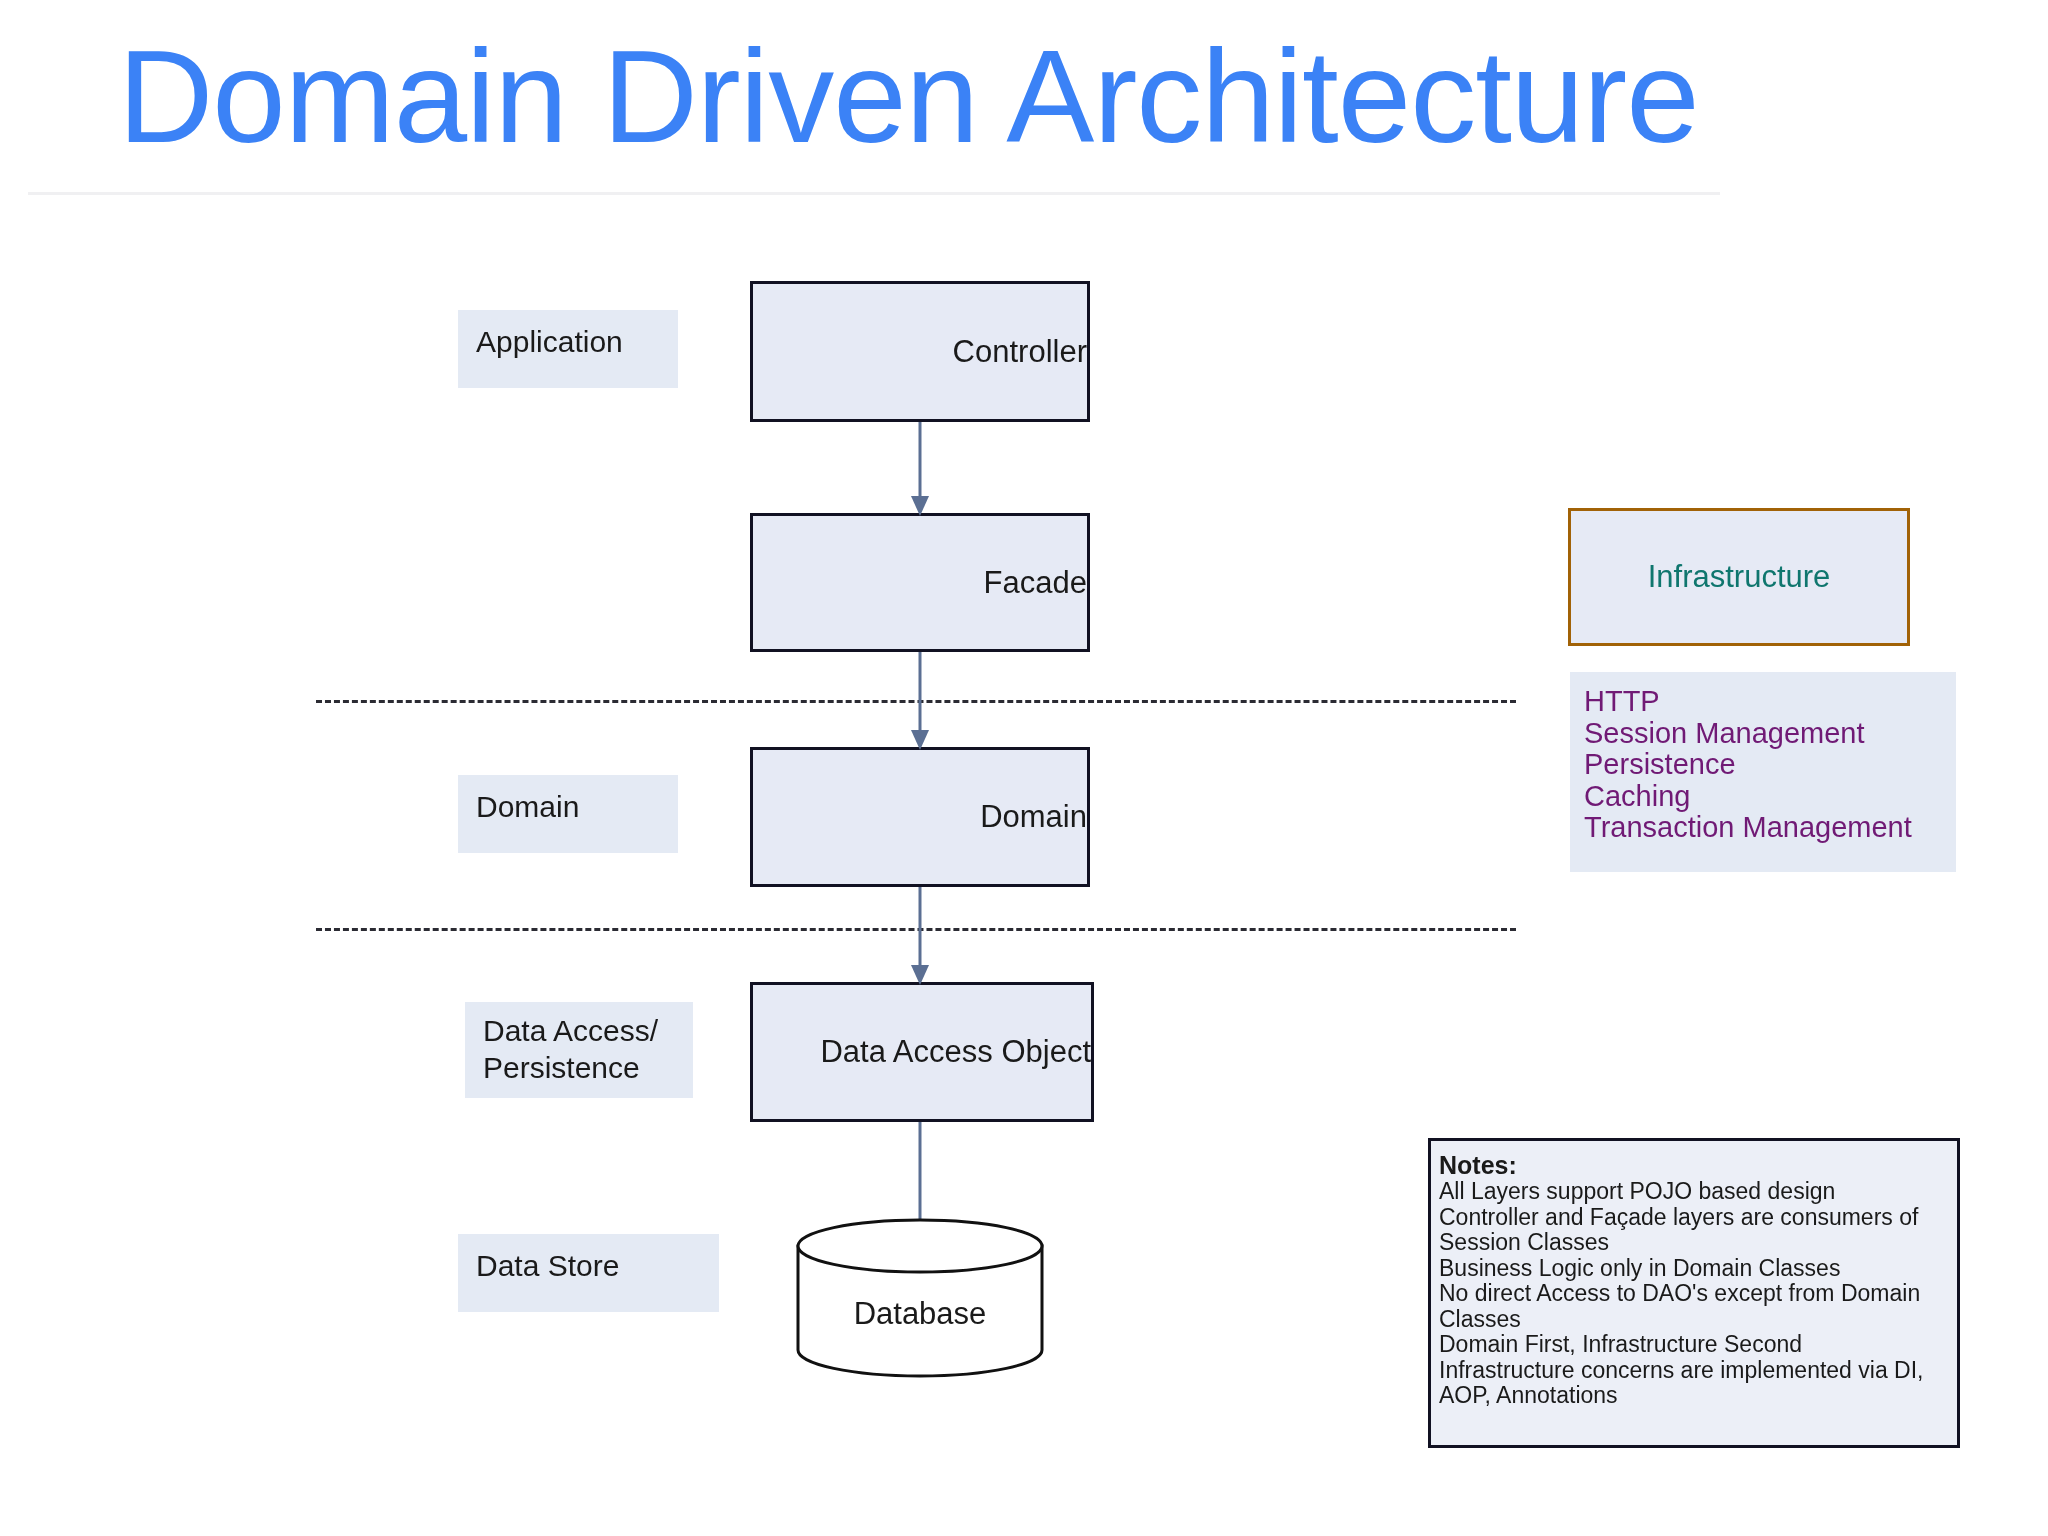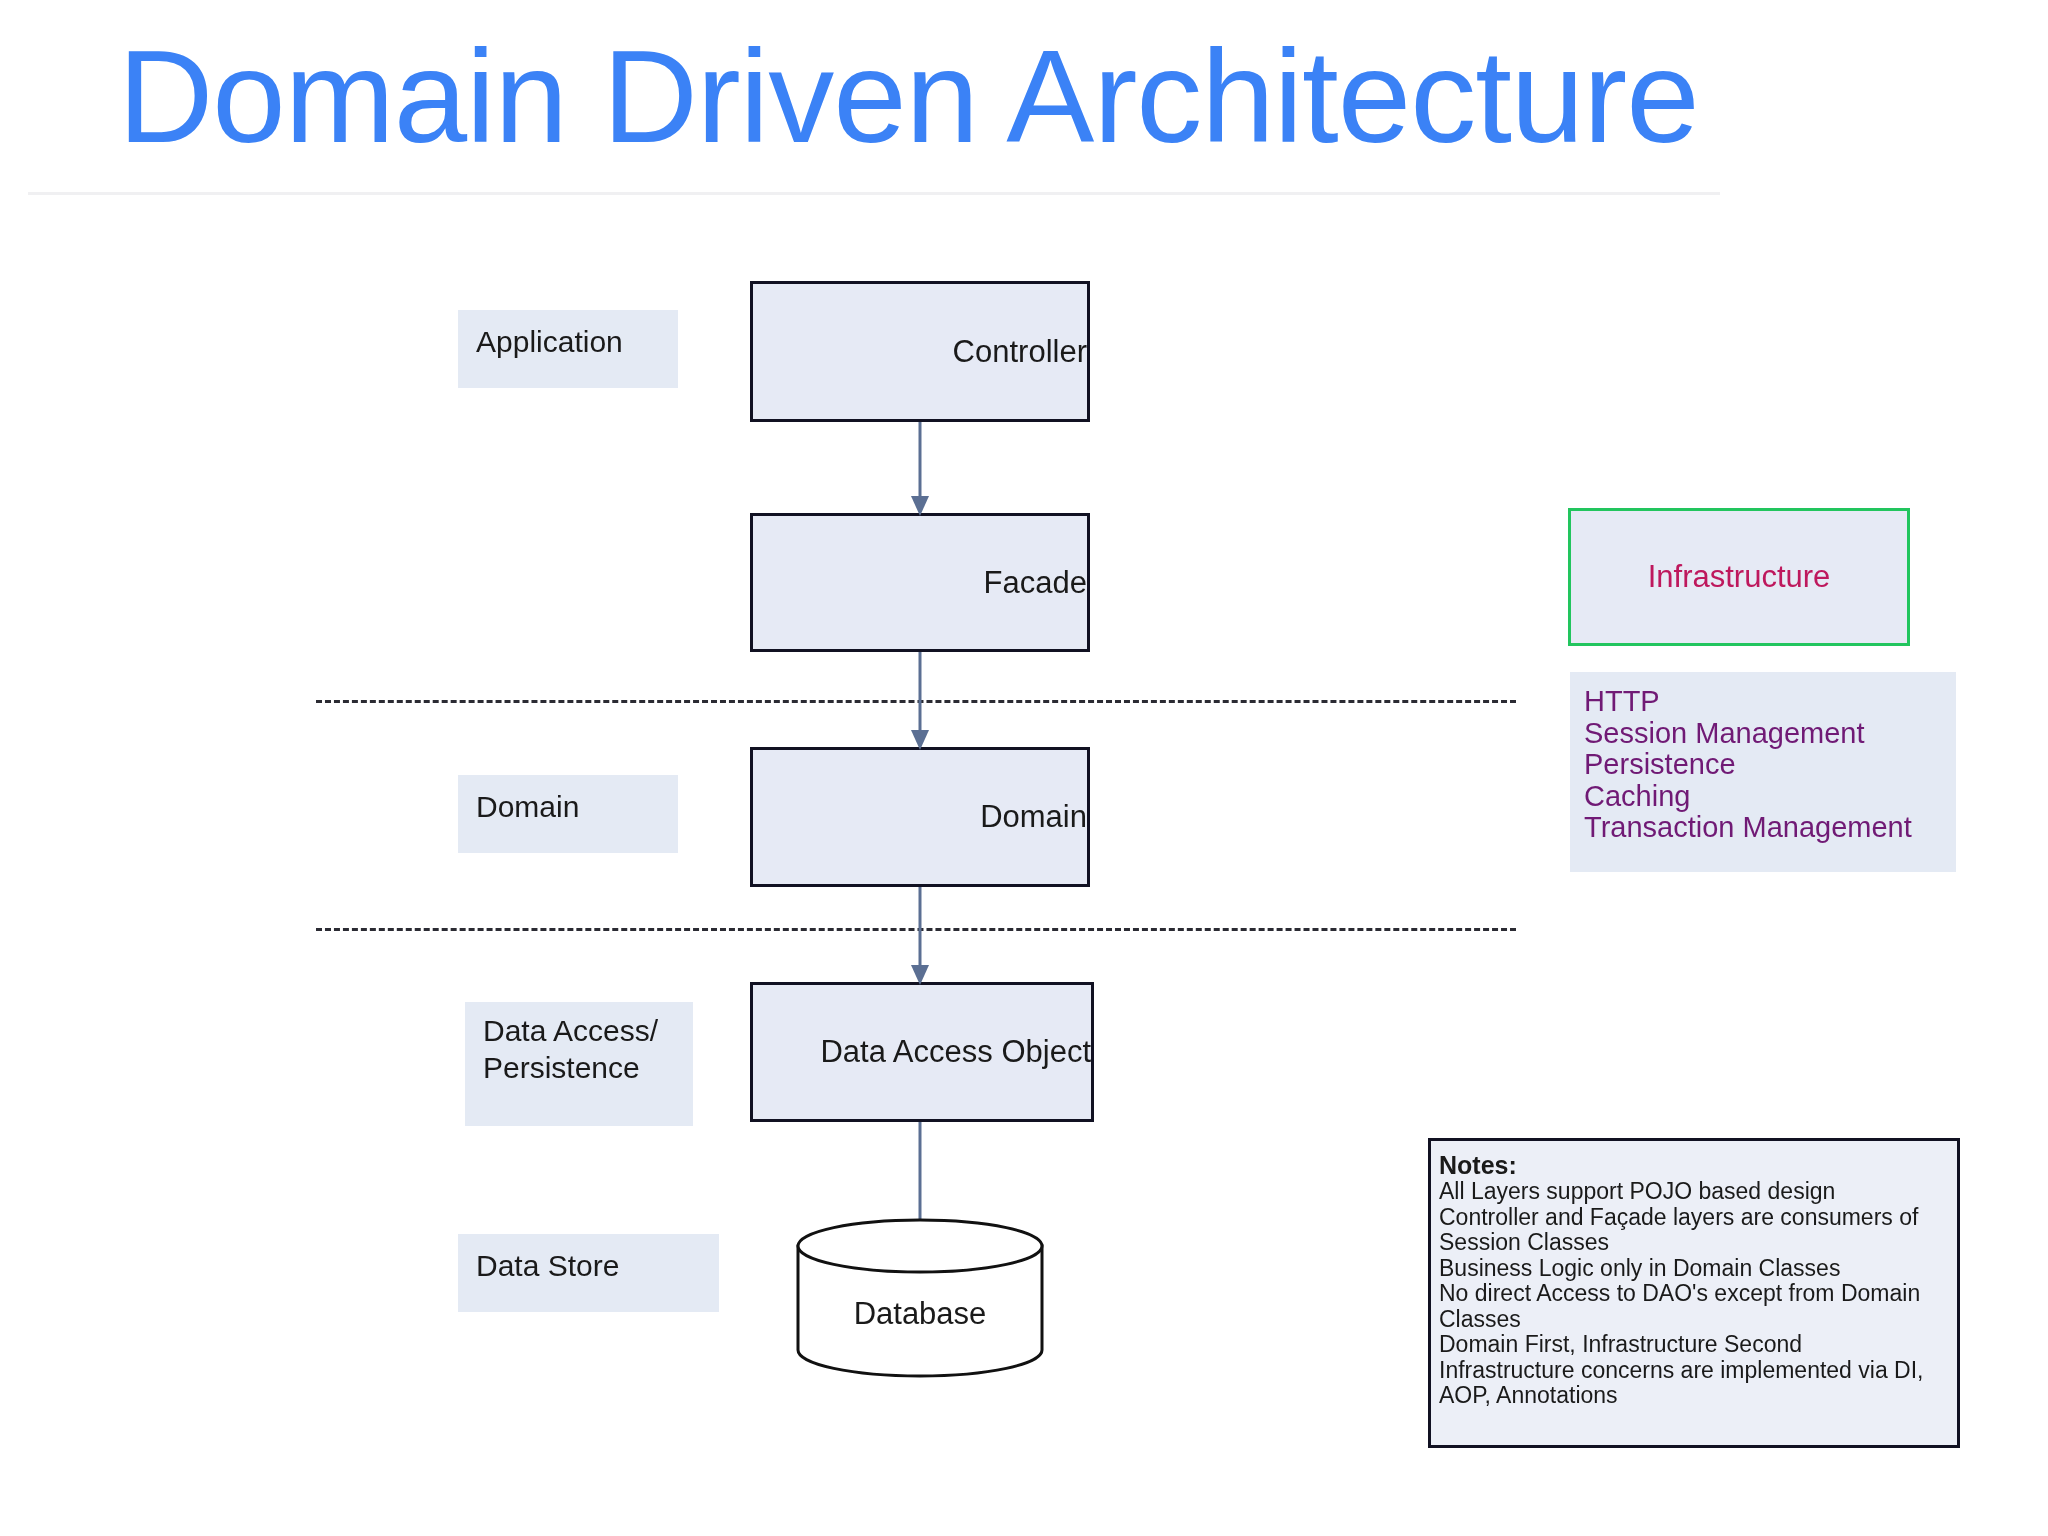--- a/index.html
+++ b/index.html
@@ -89,27 +89,27 @@
     width: 100%;
     text-align: center;
     font-size: 31px;
     color: #1a1a1a;
   }
 
   
   #infra-box {
     position: absolute;
     background: #e6eaf5;
-    border: 3px solid #22c55e;
+    border: 3px solid #a16207;
     box-sizing: border-box;
     display: flex;
     align-items: center;
     justify-content: center;
     font-size: 31px;
-    color: #be185d;
+    color: #0f766e;
   }
   #infra-list {
     position: absolute;
     background: #e4eaf4;
     box-sizing: border-box;
     padding: 14px 20px 20px 14px;
     font-size: 29px;
     line-height: 31.5px;
     color: #701a75;
   }
@@ -138,21 +138,21 @@
 
 <div id="slide">
 
   <div id="slide-title">Domain Driven Architecture</div>
   <div id="title-rule"></div>
 
   <div class="layer-chip" style="left:458px; top:310px; width:220px; height:78px;">Application</div>
 
   <div class="layer-chip" style="left:458px; top:775px; width:220px; height:78px;">Domain</div>
 
-  <div class="layer-chip" style="left:465px; top:1002px; width:228px; height:124px; line-height:37px; padding-top:10px;">Data Access/
+  <div class="layer-chip" style="left:465px; top:1002px; width:228px; height:96px; line-height:37px; padding-top:10px;">Data Access/
 Persistence</div>
 
   <div class="layer-chip" style="left:458px; top:1234px; width:261px; height:78px;">Data Store</div>
 
   <div class="separator" style="left:316px; top:700px; width:1200px;"></div>
   <div class="separator" style="left:316px; top:928px; width:1200px;"></div>
 
   <div class="flow-box" style="left:750px; top:281px; width:340px; height:141px;">
     <span>Controller</span>
   </div>

